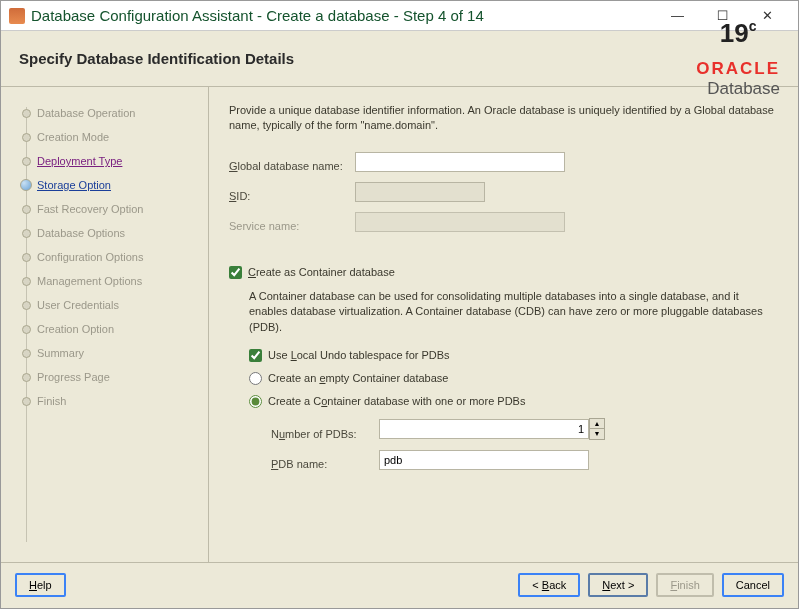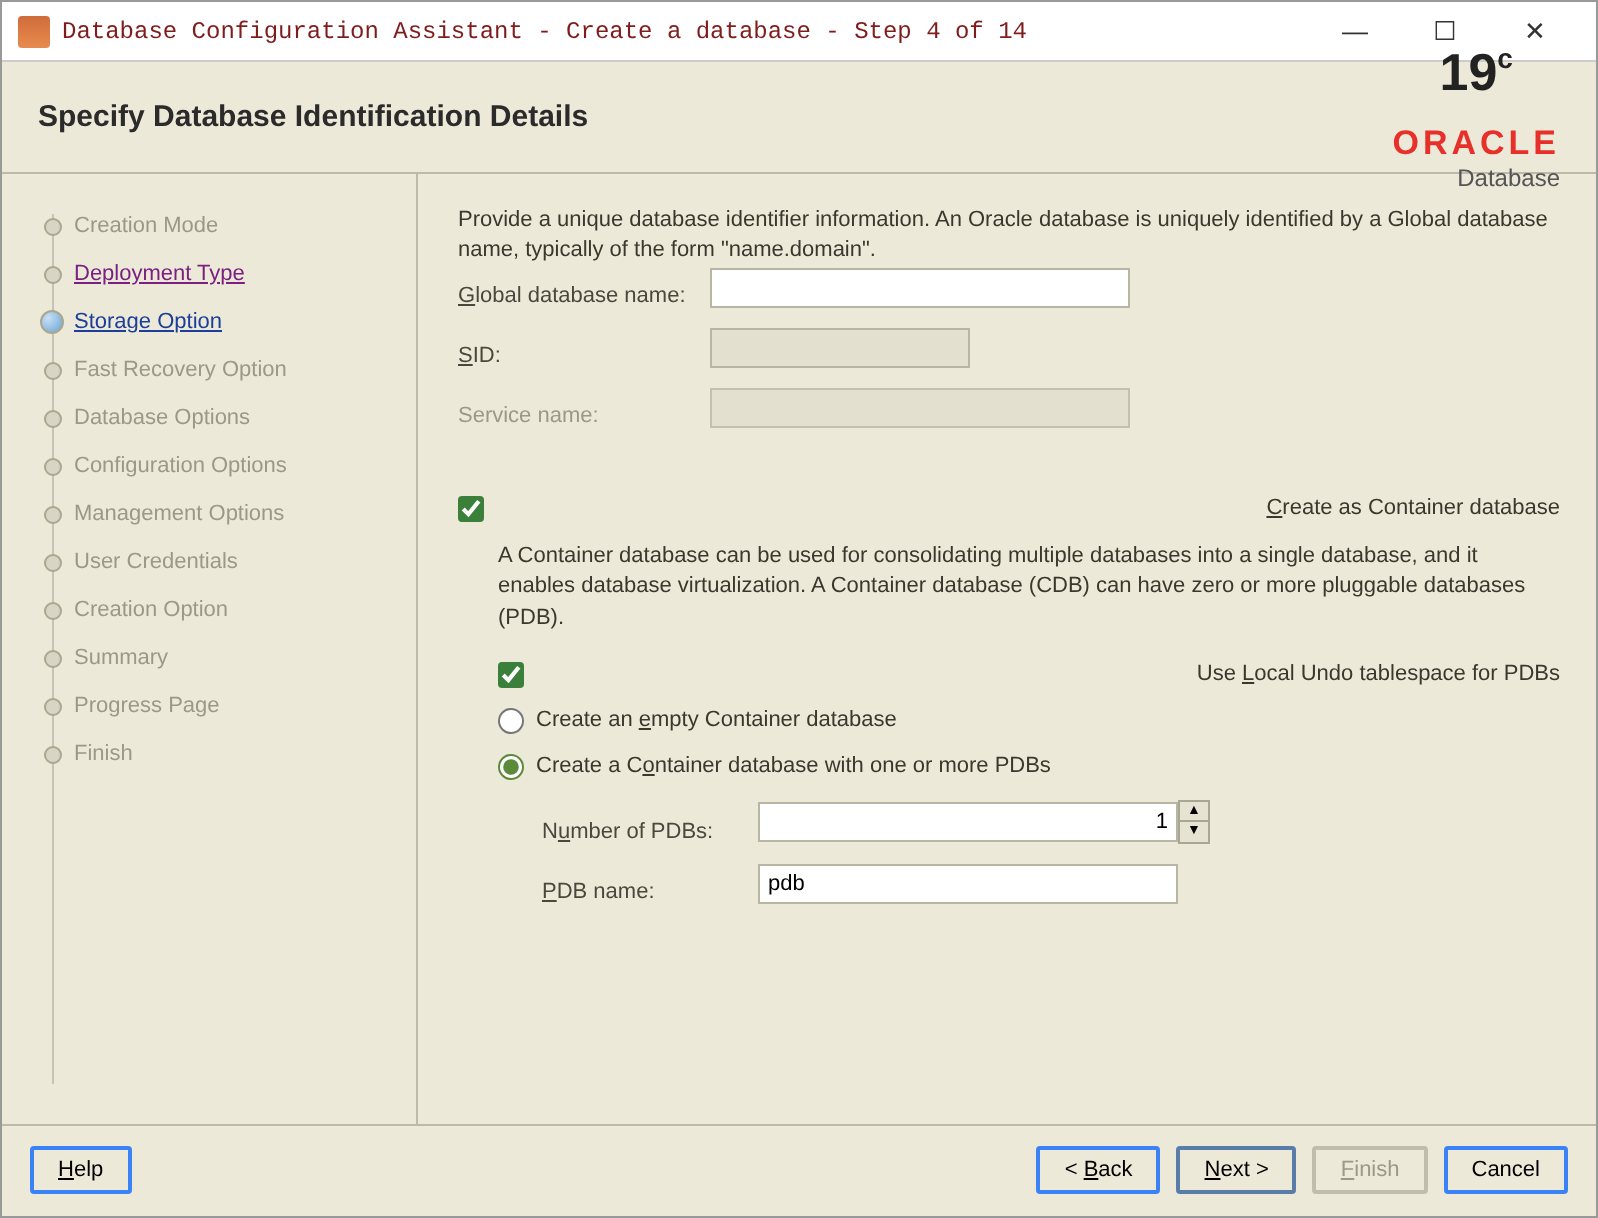--- a/index.html
+++ b/index.html
@@ -1,49 +1,49 @@
 <!DOCTYPE html>
 <html><head>
 <meta charset="utf-8">
 <style>
   * { box-sizing: border-box; margin: 0; padding: 0; }
   body { font-family: Tahoma, Arial, sans-serif; font-size: 11px; background: #fff; }
   .window { width: 799px; height: 609px; border: 1px solid #999; background: #ece9d8; position: relative; }
   .titlebar { height: 30px; background: #fff; border-bottom: 1px solid #ccc; display: flex; align-items: center; padding: 0 8px; }
   .titlebar .java-icon { width: 16px; height: 16px; margin-right: 6px; background: linear-gradient(#d06c3a, #e88b4f); border-radius: 2px; position: relative; }
-  .titlebar .title { font-size: 12px; color: #7f1d1d; flex: 1; font-family: Liberation Mono, monospace; }
+  .titlebar .title { font-size: 15px; color: #14532d; flex: 1; }
   .titlebar .winbtn { width: 45px; height: 28px; display: flex; align-items: center; justify-content: center; color: #333; font-size: 13px; }
   .header { height: 56px; background: #ece9d8; display: flex; align-items: center; padding: 0 18px; border-bottom: 1px solid #bdbaa8; }
   .header .page-title { font-size: 15px; font-weight: bold; color: #2b2b2b; flex: 1; }
   .header .brand { display: flex; align-items: center; gap: 10px; flex-direction: column; }
   .brand .ver { font-size: 26px; font-weight: bold; color: #222; }
   .brand .ver sup { font-size: 14px; vertical-align: top; }
   .brand .ora { text-align: left; }
   .brand .ora .o1 { font-size: 17px; font-weight: bold; color: #e8302b; letter-spacing: 2px; }
-  .brand .ora .o2 { font-size: 12px; color: #555; text-align: right; }
+  .brand .ora .o2 { font-size: 17px; color: #555; text-align: right; }
   .body { display: flex; height: 475px; background: #ece9d8; }
   .sidebar { width: 208px; border-right: 1px solid #bdbaa8; padding: 14px 0 0 18px; position: relative; }
   .sb-line { position: absolute; left: 25px; top: 20px; bottom: 20px; width: 1px; background: #c6c3b2; }
   .sb-item { display: flex; align-items: center; height: 24px; position: relative; padding-left: 18px; font-size: 11px; }
   .sb-dot { position: absolute; left: 3px; width: 9px; height: 9px; border-radius: 50%; background: #d8d5c4; border: 1px solid #aaa78f; }
   .sb-dot.lg { width: 12px; height: 12px; left: 1px; background: radial-gradient(circle at 30% 30%, #c8e0f4, #6ba3d6); }
   .sb-item.disabled { color: #9b988a; }
   .sb-item.link { color: #1a3e99; text-decoration: underline; }
   .sb-item.visited { color: #7a2080; text-decoration: underline; }
   .sb-item.current { color: #000; font-weight: bold; }
   .content { flex: 1; padding: 16px 18px 10px 20px; color: #3a382d; overflow: hidden; }
-  .intro { line-height: 1.4; }
+  .intro { line-height: 1.4; margin-bottom: 18px; }
   .row { display: flex; align-items: flex-end; margin-bottom: 10px; }
   .row .lbl { width: 126px; color: #4a483c; }
   .row .lbl.dis { color: #9b988a; }
   .row input[type=text] { width: 210px; height: 20px; border: 1px solid #b8b5a3; background: #fff; padding: 0 4px; font-family: inherit; font-size: 11px; }
   .row input[disabled] { background: #e3e0cf; border-color: #c3c0af; }
   .row input.med { width: 130px; background: #e3e0cf; }
   .gap { height: 24px; }
-  .chk { display: flex; align-items: center; gap: 6px; margin-bottom: 10px; justify-content: space-between; }
+  .chk { display: flex; align-items: center; gap: 6px; margin-bottom: 10px; }
   .chk input { accent-color: #3a7f3a; }
   .cdesc { padding-left: 20px; margin-bottom: 14px; line-height: 1.4; }
   .indent { padding-left: 20px; }
   .radio { display: flex; align-items: center; gap: 6px; margin-bottom: 10px; }
   .radio input { accent-color: #5a8a3a; }
   .sub { padding-left: 22px; }
   .sub .row .lbl { width: 108px; }
   .stepper { display: flex; align-items: center; }
   .stepper input { width: 82px; text-align: right; padding-right: 4px; }
   .stepbtns { display: flex; flex-direction: column; border: 1px solid #a9a693; margin-left: 0; }
@@ -79,20 +79,24 @@
       </div>
     </div>
   </div>
 
   <div class="body">
     <div class="sidebar">
       <div class="sb-line"></div>
       <div id="sb-list">
           <div class="sb-item disabled">
             <span class="sb-dot"></span>
+            <span>Database Operation</span>
+          </div>
+          <div class="sb-item disabled">
+            <span class="sb-dot"></span>
             <span>Creation Mode</span>
           </div>
           <div class="sb-item visited">
             <span class="sb-dot"></span>
             <span>Deployment Type</span>
           </div>
           <div class="sb-item link">
             <span class="sb-dot lg"></span>
             <span>Storage Option</span>
           </div>

